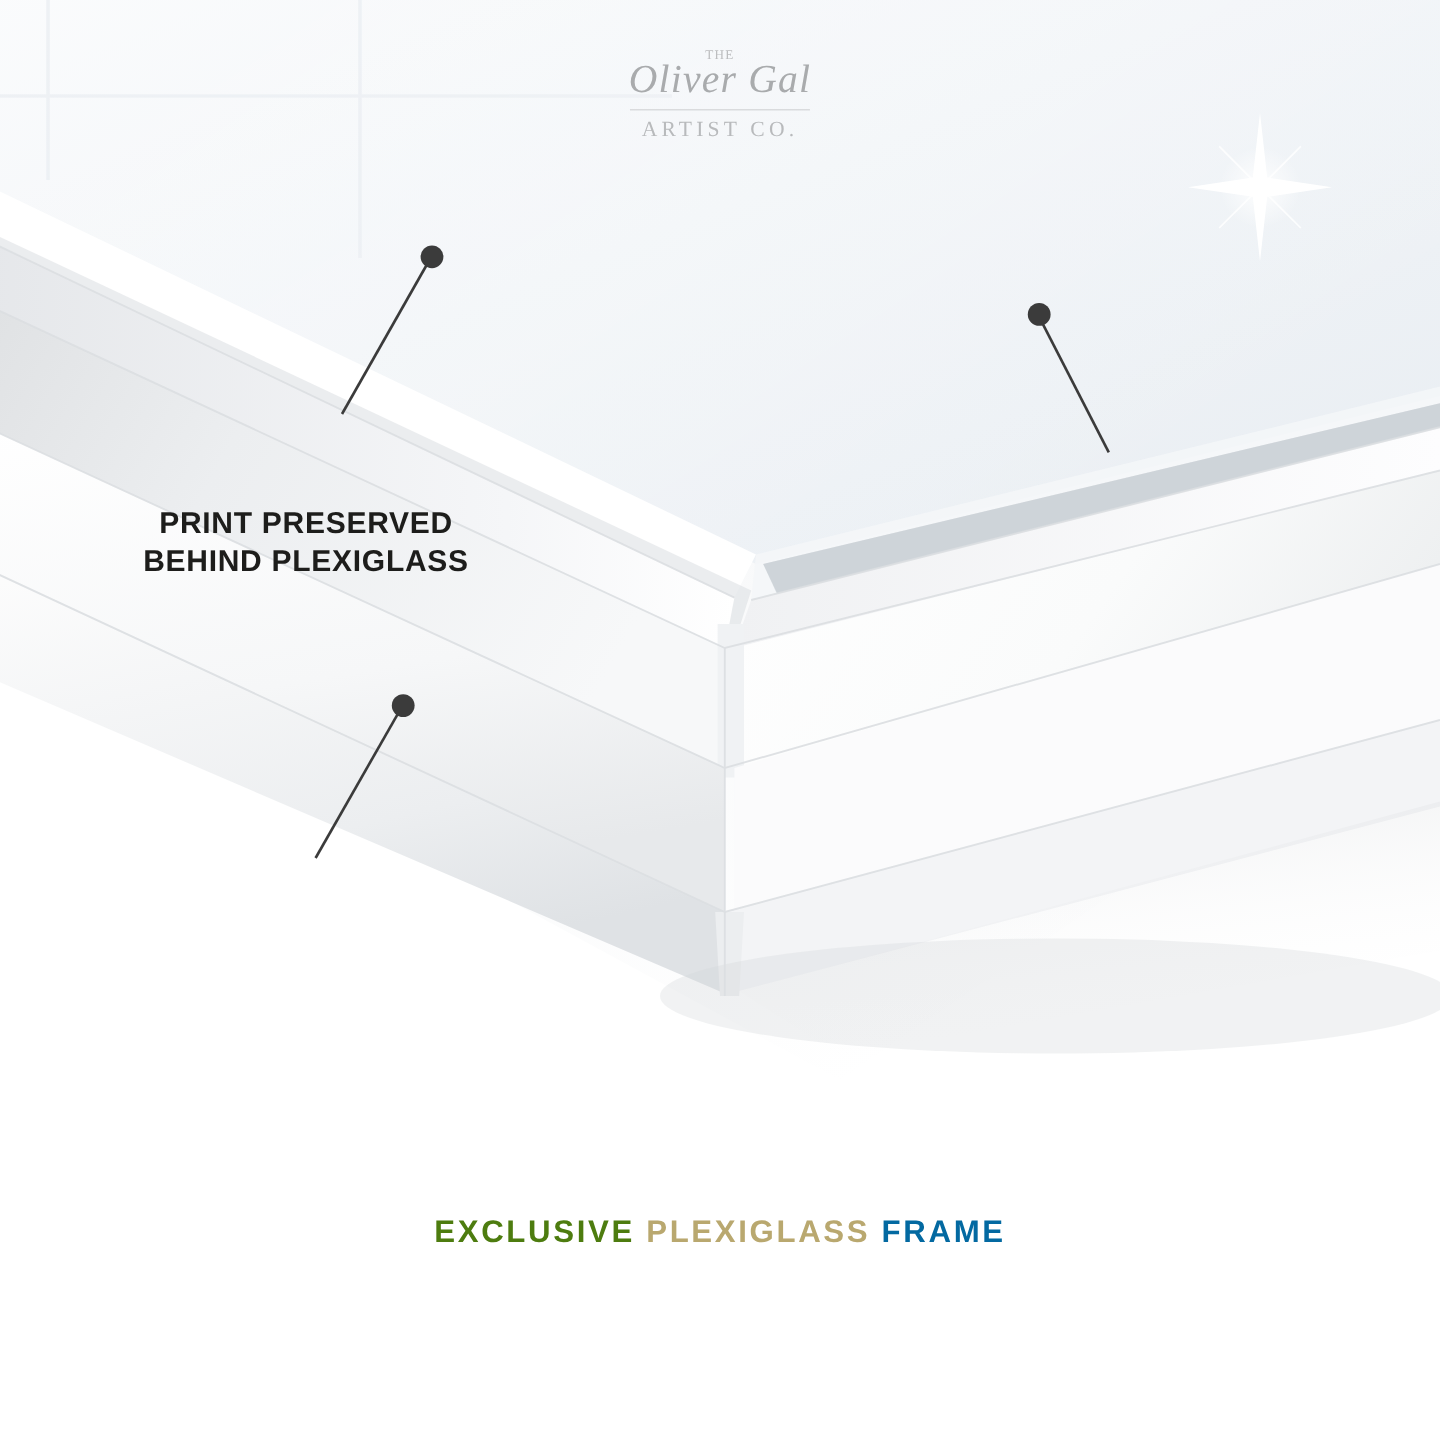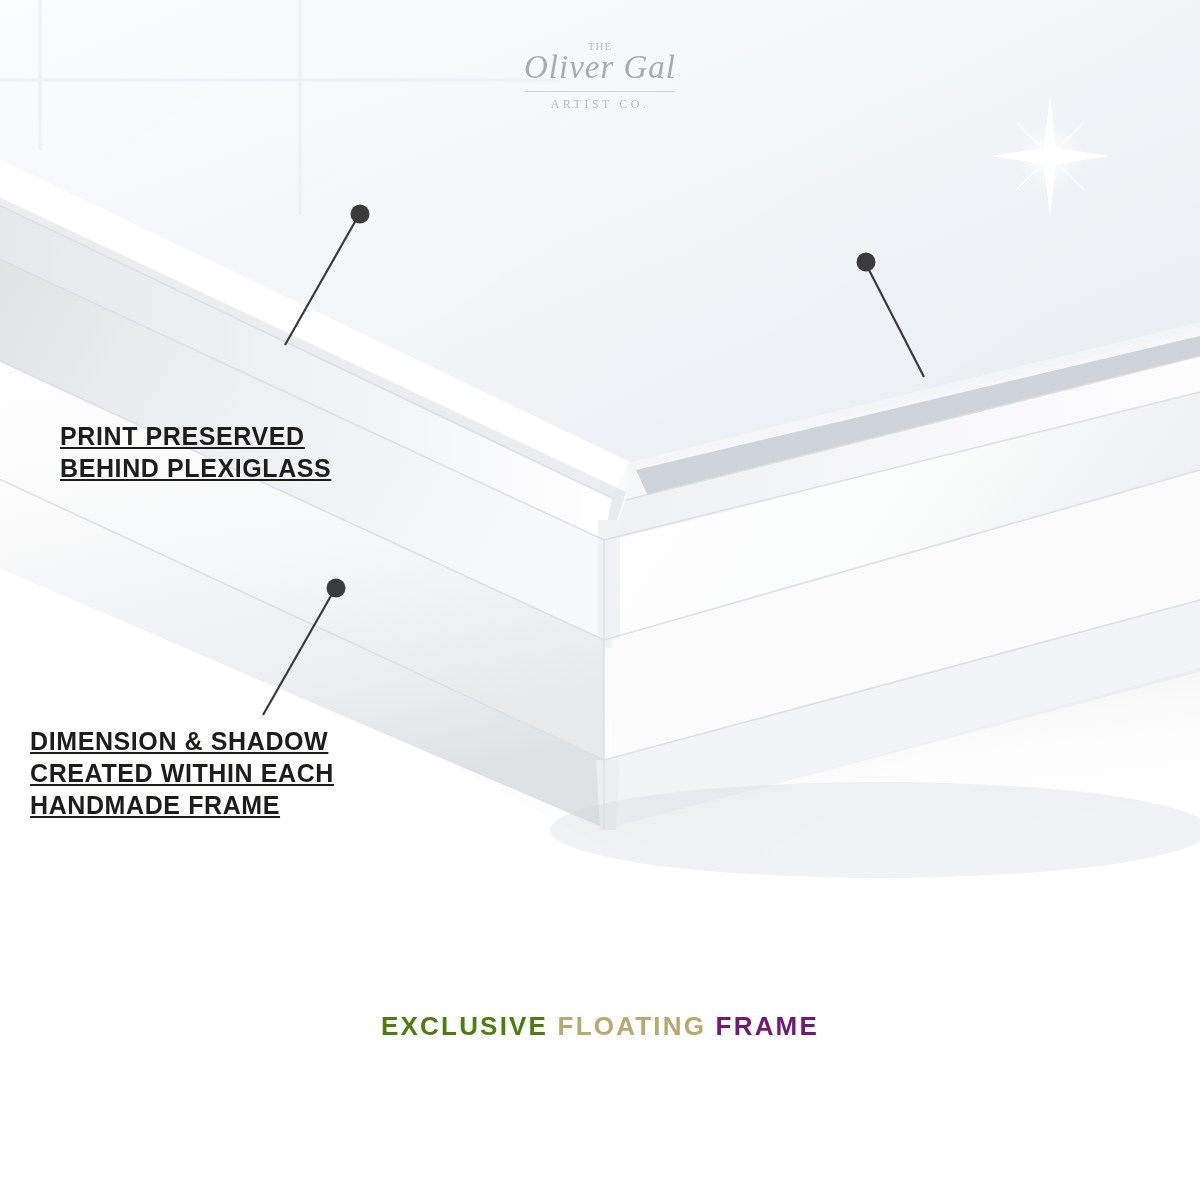--- a/index.html
+++ b/index.html
@@ -47,21 +47,21 @@
   }
   .logo-main {
     font-family: "Liberation Serif", serif;
     font-style: italic;
     font-size: 33px;
     color: #a9abad;
     letter-spacing: 1px;
     line-height: 1.05;
   }
   .logo-sub {
-    font-size: 12px;
+    font-size: 18px;
     letter-spacing: 3.5px;
     color: #b8babc;
     margin-top: 4px;
     font-family: "Liberation Serif", serif;
   }
   .logo-rule {
     width: 150px;
     height: 1px;
     background: #d3d4d6;
     margin: 6px auto 5px auto;
@@ -70,21 +70,21 @@
   
   .callout {
     position: absolute;
     color: #1d1d1b;
     font-size: 25px;
     font-weight: 700;
     letter-spacing: 0.6px;
     line-height: 1.28;
     white-space: pre-line;
   }
-  .callout.left  { text-align: left; text-decoration: underline; }
+  .callout.left  { text-align: center; }
   .callout.right { text-align: center; }
 
   #callout-plexiglass {
     left: 60px;
     top: 420px;
     width: 390px;
   }
   #callout-dimension {
     left: 30px;
     top: 725px;
@@ -102,21 +102,21 @@
     left: 0;
     bottom: 38px;
     width: 1200px;
     text-align: center;
     font-size: 26px;
     font-weight: 700;
     letter-spacing: 2.2px;
   }
   .footer .w1 { color: #4d7c0f; }
   .footer .w2 { color: #b9a86f; }
-  .footer .w3 { color: #701a75; }
+  .footer .w3 { color: #0369a1; }
 </style>
 </head>
 <body>
 
 <div id="stage">
 
   <div class="art-wrap">
     <svg class="art-svg" width="1200" height="1200" viewBox="0 0 1200 1200" xmlns="http://www.w3.org/2000/svg" aria-hidden="true">
       <defs>
         <linearGradient id="gPrint" x1="0" y1="0" x2="1" y2="1">
@@ -251,23 +251,20 @@
     <div class="logo-the">THE</div>
     <div class="logo-main">Oliver Gal</div>
     <div class="logo-rule"></div>
     <div class="logo-sub">ARTIST CO.</div>
   </div>
 
   <div id="callout-plexiglass" class="callout left">PRINT PRESERVED
 BEHIND PLEXIGLASS</div>
 
 
-  <div id="callout-dimension" class="callout left">DIMENSION &amp; SHADOW
-CREATED WITHIN EACH
-HANDMADE FRAME</div>
 
   <div class="footer">
     <span class="w1">EXCLUSIVE</span>
-    <span class="w2">FLOATING</span>
+    <span class="w2">PLEXIGLASS</span>
     <span class="w3">FRAME</span>
   </div>
 
 </div>
 
 </body></html>

